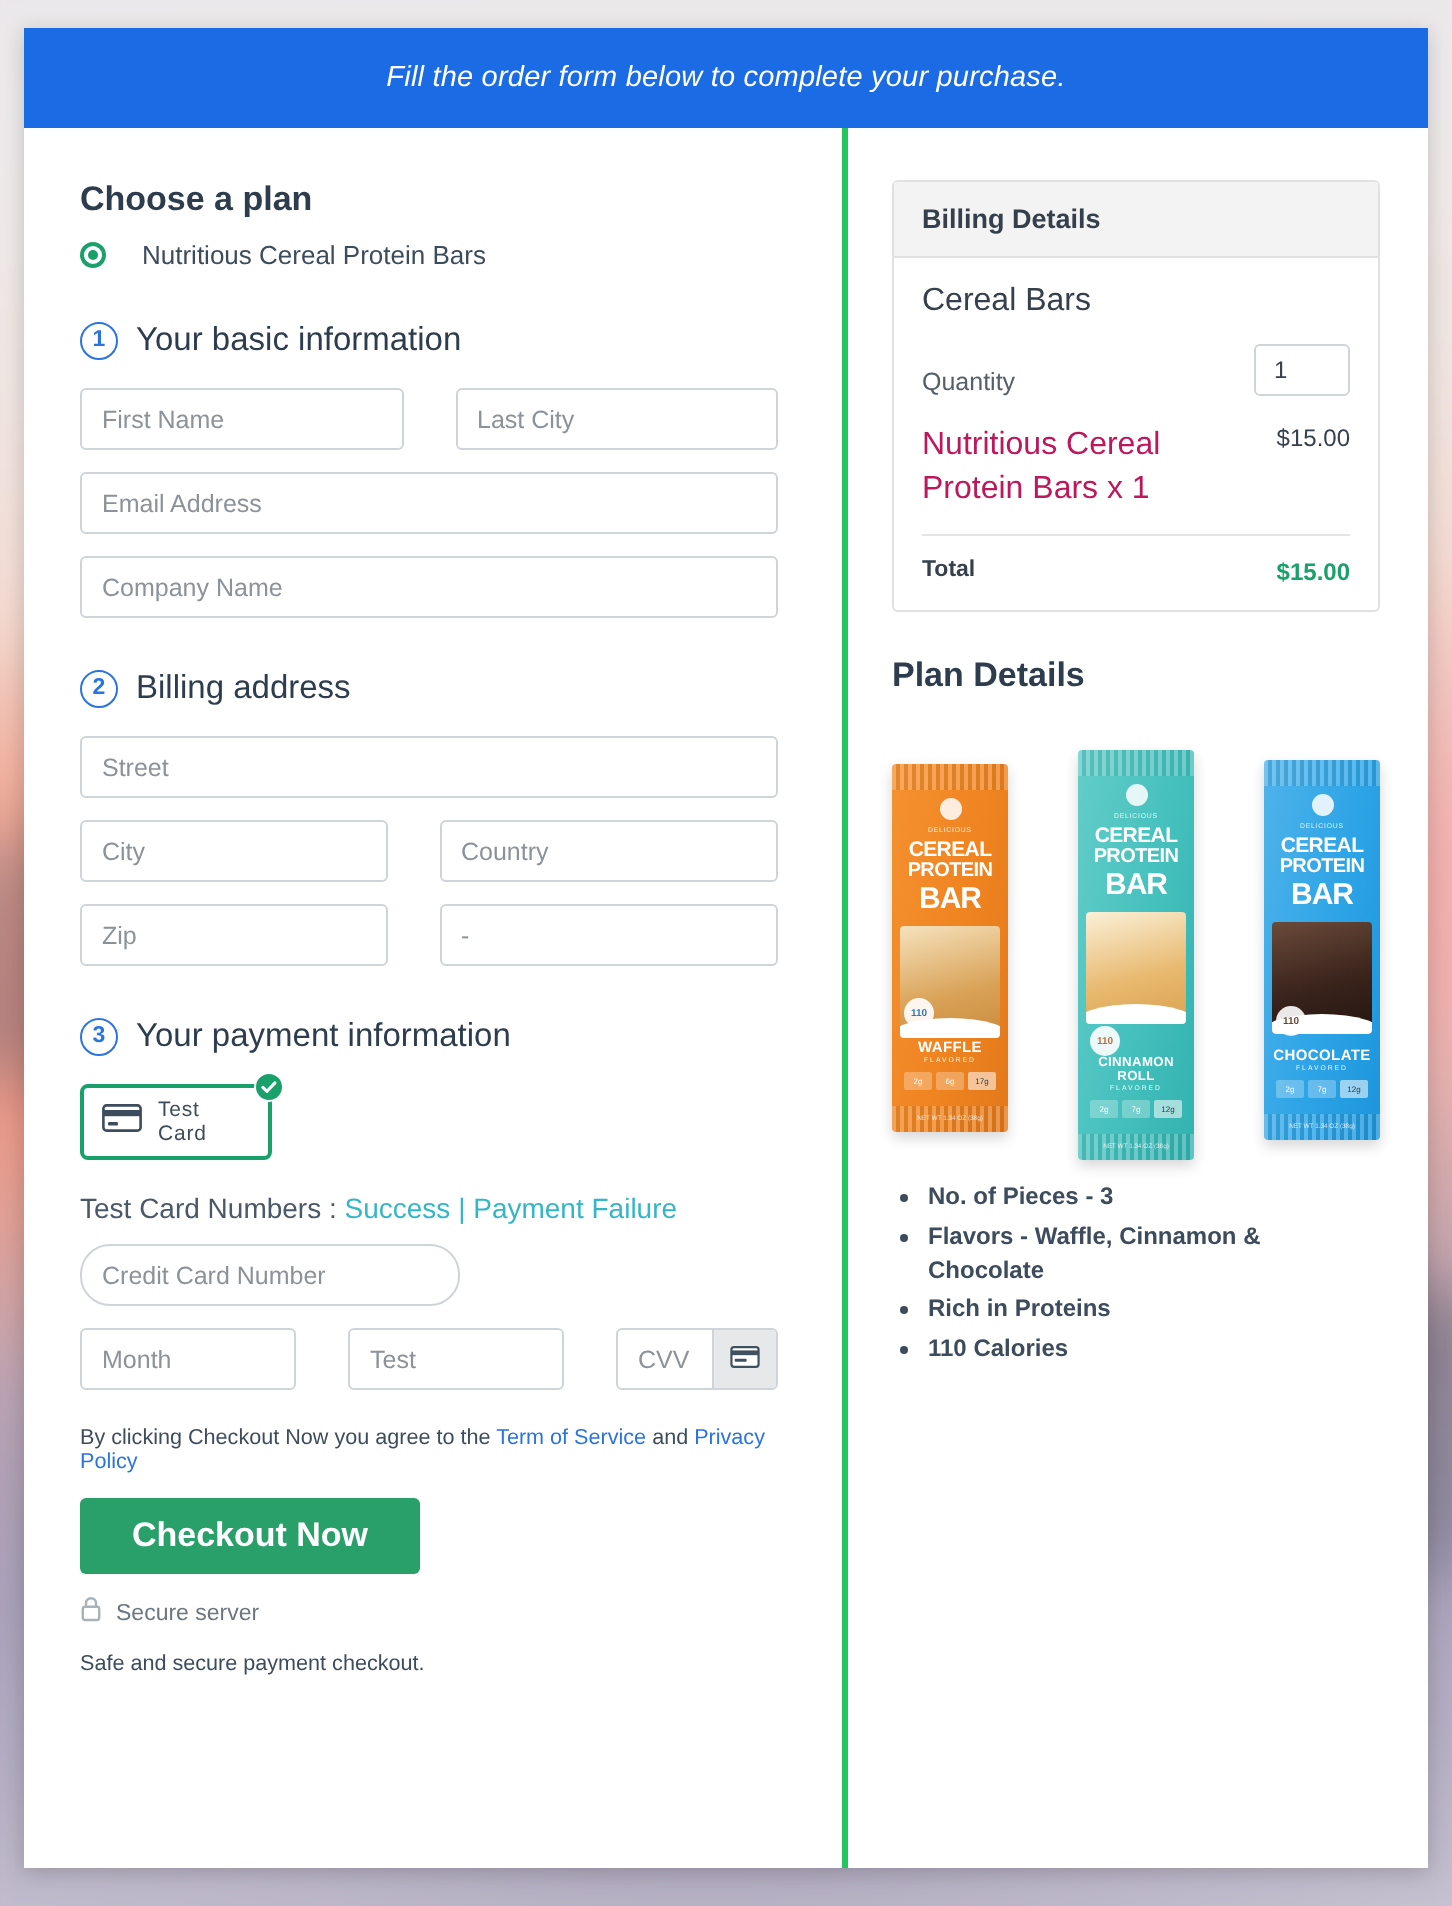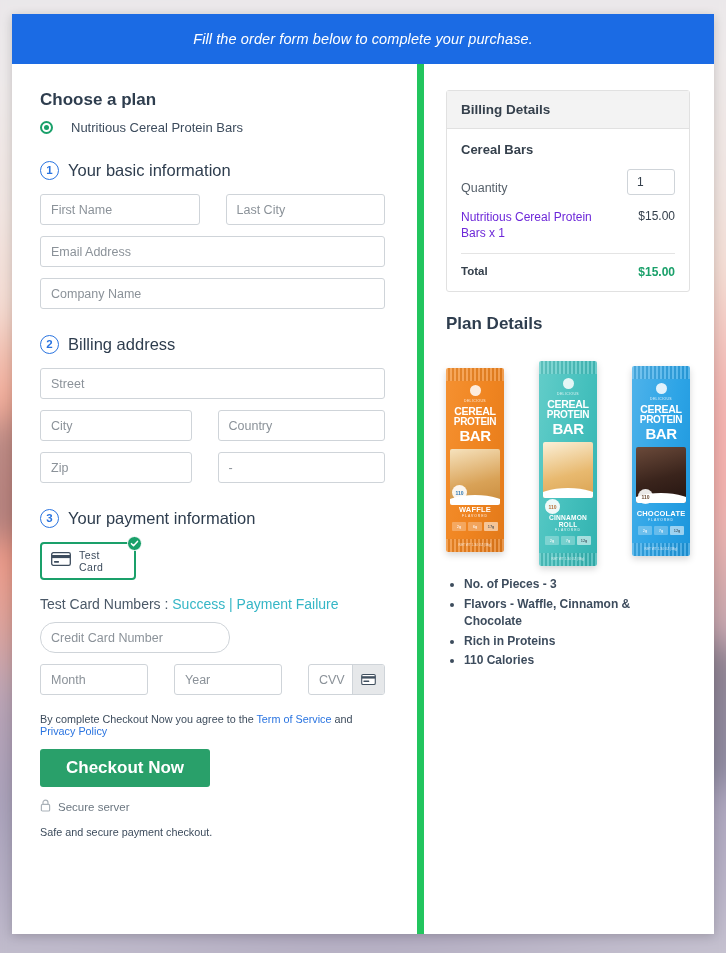--- a/index.html
+++ b/index.html
@@ -60,21 +60,21 @@
     font-style: italic;
   }
   #body {
     flex: 1;
     display: flex;
     min-height: 0;
   }
   #left {
     width: 412px;
     padding: 26px 32px 0 28px;
-    border-right: 7px solid #22c55e;
+    border-right: 3px solid #22c55e;
   }
   #right {
     flex: 1;
     padding: 26px 24px 0 22px;
   }
 
   
   h2.section-title {
     margin: 0 0 10px 0;
     font-size: 17px;
@@ -199,31 +199,31 @@
     border-radius: 3px;
     background: #fff;
   }
   #purchase .ph {
     background: #f3f3f3;
     border-bottom: 1px solid #e1e1e1;
     padding: 11px 14px;
     font-size: 13.5px; font-weight: bold; color: #35404c;
   }
   #purchase .pb { padding: 13px 14px 12px 14px; }
-  .prod-name { font-size: 13px; font-weight: bold; color: #35404c; margin-bottom: 12px; }
+  .prod-name { font-size: 16px; font-weight: normal; color: #35404c; margin-bottom: 12px; }
   .qty-row { display: flex; align-items: center; justify-content: space-between; margin-bottom: 14px; }
   .qty-label { font-size: 12.5px; color: #555f69; margin-top: 12px; }
   .qty-input {
     width: 48px; height: 26px;
     border: 1px solid #cfd4d9; border-radius: 3px;
     display: flex; align-items: center;
     padding: 0 9px; font-size: 12px; color: #35404c;
   }
   .line-row { display: flex; justify-content: space-between; gap: 10px; margin-bottom: 12px; }
-  .line-name { font-size: 12px; color: #6d28d9; line-height: 1.35; max-width: 150px; }
+  .line-name { font-size: 16px; color: #be185d; line-height: 1.35; max-width: 150px; }
   .line-amt { font-size: 12px; color: #35404c; white-space: nowrap; }
   .hr { height: 1px; background: #e4e4e4; margin: 0 0 11px 0; }
   .total-row { display: flex; justify-content: space-between; }
   .total-label { font-size: 11.5px; font-weight: bold; color: #35404c; }
   .total-amt { font-size: 12px; font-weight: bold; color: #1aa06a; }
 
   h2.plan-title { margin: 22px 0 0 0; font-size: 17px; font-weight: bold; color: #2e3d4e; }
 
   
   #product {
@@ -390,37 +390,37 @@
         <span class="sep">|</span>
         <a href="#">Payment Failure</a>
       </div>
 
       <div class="field-row">
         <div class="input cc-wrap" style="flex:none;border-radius:15px;">Credit Card Number</div>
       </div>
 
       <div class="field-row">
         <div class="input select" style="flex:none;width:108px;">Month</div>
-        <div class="input select" style="flex:none;width:108px;">Year</div>
+        <div class="input select" style="flex:none;width:108px;">Test</div>
         <div class="cvv-group">
           <div class="cvv-in">CVV</div>
           <div class="cvv-btn">
             <span>
               <svg width="15" height="11" viewBox="0 0 16 12">
                 <rect x="0.6" y="0.6" width="14.8" height="10.8" rx="1.4" fill="#fff" stroke="#41505f" stroke-width="1.2"></rect>
                 <rect x="0.6" y="2.4" width="14.8" height="2.6" fill="#41505f"></rect>
                 <rect x="2.4" y="7" width="6.5" height="1.6" rx="0.5" fill="#41505f"></rect>
               </svg>
             </span>
           </div>
         </div>
       </div>
 
       <div class="terms">
-        <span>By complete Checkout Now you agree to the</span>
+        <span>By clicking Checkout Now you agree to the</span>
         <a href="#">Term of Service</a>
         <span>and</span>
         <a href="#">Privacy Policy</a>
       </div>
 
       <button id="checkout">Checkout Now</button>
 
       <div class="secure-row">
         <span>
           <svg width="11" height="13" viewBox="0 0 11 13">

